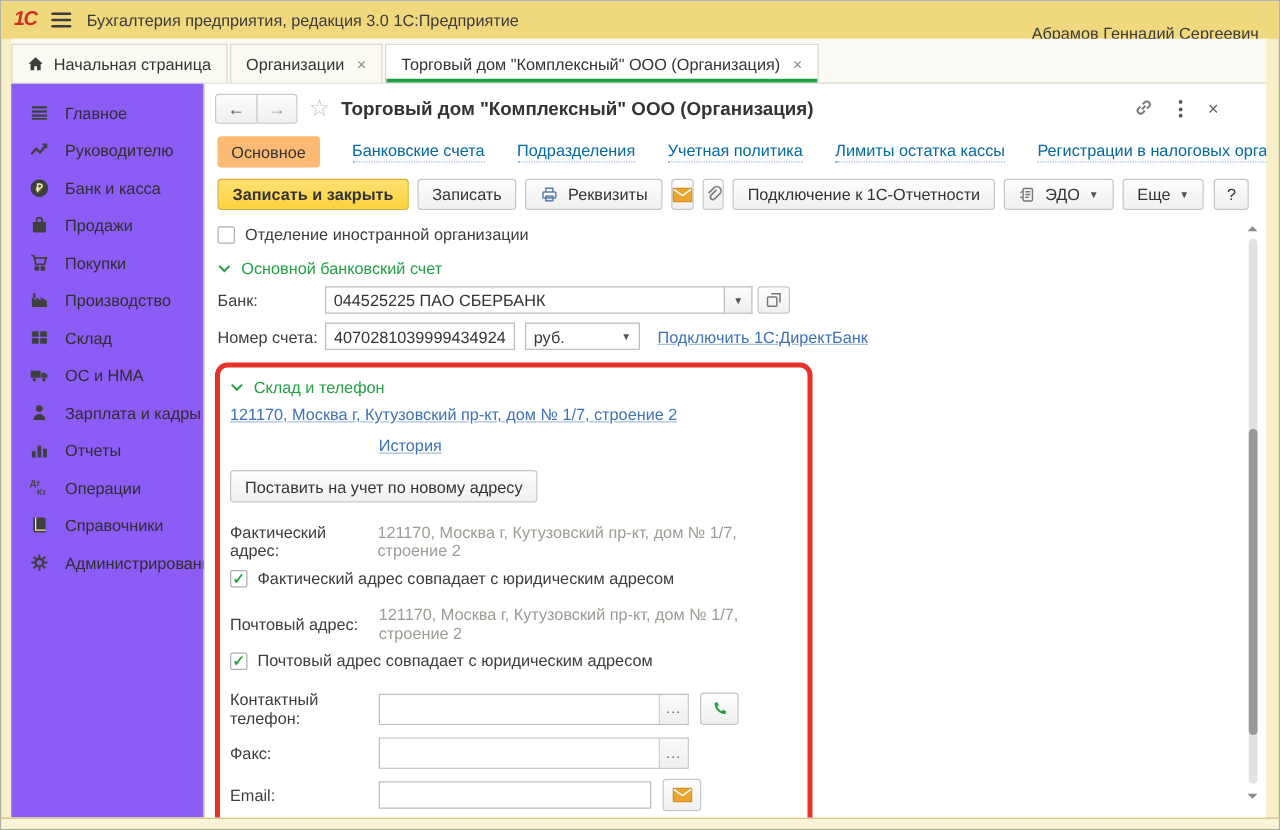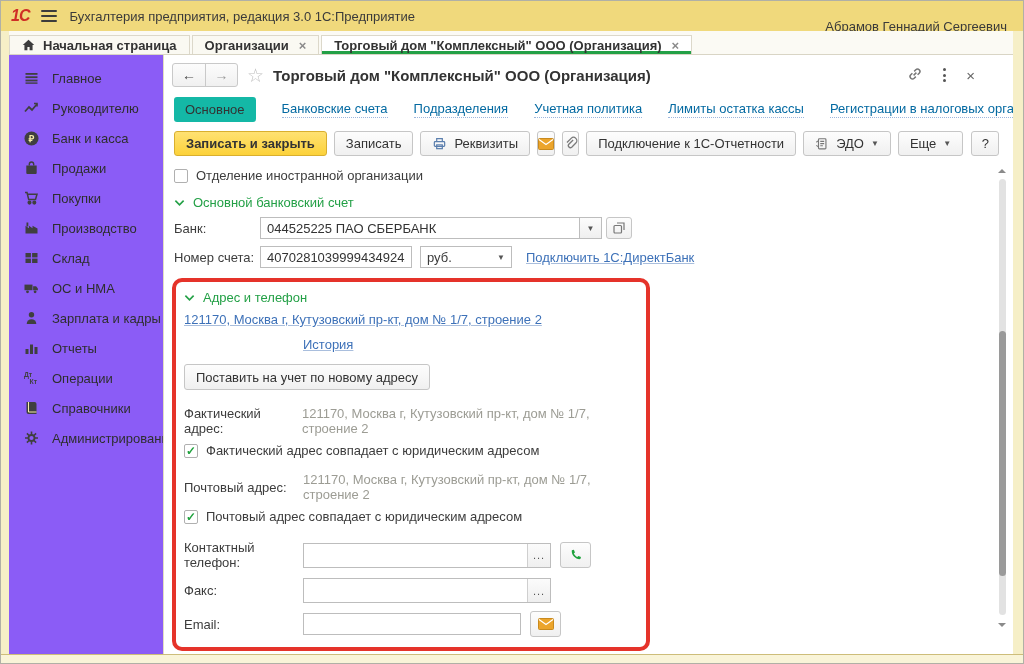--- a/index.html
+++ b/index.html
@@ -17,21 +17,21 @@
   .tbicon svg { display:block; }
   .username { font-size:13px; color:#3a3a3a; margin:0 4px; }
   .menu-arrow { display:flex; flex-direction:column; align-items:center; gap:2px; width:16px; }
   .menu-arrow i { height:2px; background:#3c3c3c; width:16px; border-radius:1px; }
   .menu-arrow b { width:0; height:0; border:4px solid transparent; border-top-color:#3c3c3c; margin-top:1px; }
   .wc { font-size:14px; color:#3c3c3c; line-height:1; }
   .wc-min { width:12px; height:2px; background:#3c3c3c; margin-top:8px; }
   .wc-max { width:11px; height:10px; border:1.5px solid #3c3c3c; }
 
   
-  .tabbar { height:24px; display:flex; padding:0 10px 0 8px; flex:none;font-weight:bold; }
+  .tabbar { height:36px; display:flex; padding:0 10px 0 8px; flex:none; }
   .tabstrip { flex:1; background:#fbfaf4; display:flex; align-items:stretch; padding-top:4px; border-bottom:1px solid #d9d5c5; }
   .tab { display:flex; align-items:center; gap:8px; padding:0 12px; background:#faf9f2; border:1px solid #dcd8ca; border-bottom:none; font-size:13px; color:#333; white-space:nowrap; }
   .tab + .tab { margin-left:2px; }
   .tab.active { background:#fff; box-shadow:inset 0 -3px 0 #23a046; }
   .tabclose { color:#8a8a8a; font-size:13px; margin-left:2px; }
 
   
   .main { flex:1; display:flex; padding:0 10px 0 8px; min-height:0; }
   .sidebar { width:154px; background:#8b5cf6; padding-top:8px; flex:none; }
   .side-item { height:30px; display:flex; align-items:center; gap:12px; padding-left:14px; font-size:13px; color:#2e2e2e; cursor:default; }
@@ -44,21 +44,21 @@
   .navbtn { width:32px; height:22px; display:flex; align-items:center; justify-content:center; font-size:14px; color:#4a4a4a; }
   .navbtn.fwd { border-left:1px solid #c9c9c9; color:#9a9a9a; }
   .fav-star { color:#c0c0c0; font-size:19px; line-height:1; }
   .form-title { font-size:15px; font-weight:bold; color:#333; }
   .header-icons { margin-left:auto; display:flex; gap:20px; align-items:center; padding-right:22px; }
   .vdots { display:flex; flex-direction:column; gap:2.5px; }
   .vdots i { width:3px; height:3px; background:#555; border-radius:50%; }
   .hclose { color:#666; font-size:15px; line-height:1; }
 
   .form-nav { display:flex; align-items:center; gap:26px; margin:10px 0 9px 2px; font-size:13px; white-space:nowrap; }
-  .chip { background:#14b8a6; padding:5px 11px; border-radius:3px; color:#333; }
+  .chip { background:#fdba74; padding:5px 11px; border-radius:3px; color:#333; }
   .navlink { color:#0369a1; border-bottom:1px dotted #9db7dd; padding-bottom:1px; cursor:pointer;text-align:right; }
 
   .toolbar { display:flex; align-items:center; gap:7px; margin:2px 0 12px 2px; }
   .btn { height:25px; display:inline-flex; align-items:center; gap:7px; padding:0 11px; background:linear-gradient(#fdfdfd,#f0f0f0); border:1px solid #c6c6c6; border-radius:3px; font-size:13px; color:#333; white-space:nowrap; cursor:default; }
   .btn.primary { background:linear-gradient(#ffe173,#fcd23a); border-color:#d9af2f; font-weight:bold; }
   .btn.icononly { width:33px; padding:0; justify-content:center; }
   .caret { font-size:8px; color:#555; }
   .toolbar-right { margin-left:auto; display:flex; gap:8px; padding-right:20px; }
   .btn.help { width:28px; justify-content:center; }
 
@@ -378,21 +378,21 @@
             <span class="caret">▼</span>
         </span>
         <span class="dlink" style="margin-left:14px">Подключить 1С:ДиректБанк</span>
       </div>
 
       <div class="hl">
         <div class="section-head">
           <svg width="11" height="8" viewBox="0 0 12 8" fill="none" stroke="#23a046" stroke-width="1.8">
               <path d="M1.5 1.5L6 6l4.5-4.5"></path>
             </svg>
-          <span>Адрес и телефон</span>
+          <span>Склад и телефон</span>
         </div>
 
         <div class="row">
           <span class="dlink">121170, Москва г, Кутузовский пр-кт, дом № 1/7, строение 2</span>
         </div>
         <div class="row" style="margin-top:10px">
           <span class="lbl118"></span>
           <span class="dlink">История</span>
         </div>
 

